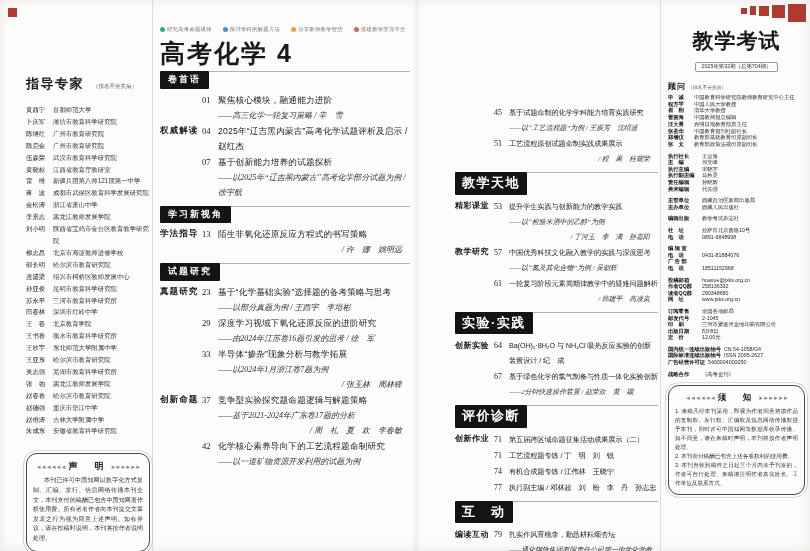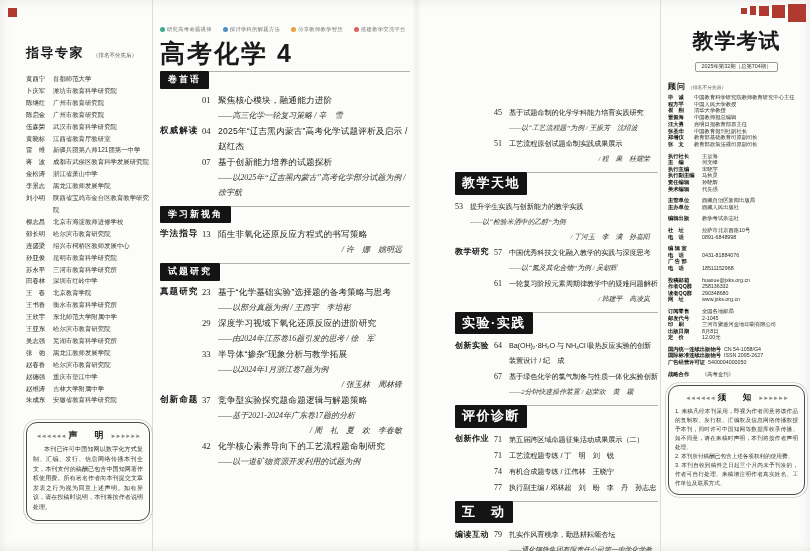--- a/index.html
+++ b/index.html
@@ -14,21 +14,21 @@
   .marks-tr i:nth-child(2){width:6px;height:9px;margin-top:2px;}
   .marks-tr i:nth-child(3){width:10px;height:10px;margin-top:2px;}
   .marks-tr i:nth-child(4){width:13px;height:13px;margin-top:1px;}
   .marks-tr i:nth-child(5){width:18px;height:18px;}
   
   .rule-v{position:absolute;top:0;bottom:0;width:1px;background:#dddcd6;}
   .gutter{position:absolute;top:0;bottom:0;left:412px;width:9px;
           background:linear-gradient(to right,rgba(0,0,0,0),rgba(110,105,95,.08),rgba(0,0,0,0));}
   
   .lsb{position:absolute;left:26px;top:44px;width:124px;}
-  .lsb-head{display:flex;align-items:baseline;gap:9px;}
+  .lsb-head{display:flex;align-items:baseline;gap:9px;margin-top:31px;}
   .lsb-title{font-size:13px;font-weight:bold;letter-spacing:1.5px;}
   .lsb-note{font-size:5.5px;color:#555;}
   .exp-list{margin-top:11px;}
   .exp-row{display:flex;font-size:6.4px;line-height:11.9px;color:#333;}
   .exp-row .nm{flex:none;width:27px;white-space:pre;color:#222;}
   .exp-row .org{flex:1;}
   
   .rbox{border:1px solid #4a4a4a;border-radius:11px;padding:6px 6px 7px;background:#fcfcfa;
         box-shadow:0 0 0 2px #fcfcfa,0 0 0 2.6px #b9b8b2;}
   .rbox-head{display:flex;justify-content:center;align-items:center;gap:3px;margin-bottom:3px;}
@@ -378,20 +378,21 @@
                 <div class="ln-a">/ 程　果　桂耀荣</div>
               </div>
             </div>
           </div>
         </div>
         <div class="sec-head">
           <span class="sec-label">教学天地</span>
           <span class="sec-rule"></span>
         </div>
         <div class="group">
+          <div class="col-label">精彩课堂</div>
           <div class="entries">
             <div class="entry">
               <span class="num">53</span>
               <div class="elines">
                 <div class="ln-t">提升学生实践与创新能力的教学实践</div>
                 <div class="ln-s">——以“检验米酒中的乙醇”为例</div>
                 <div class="ln-a">/ 丁河玉　李　满　孙嘉阳</div>
               </div>
             </div>
           </div>

